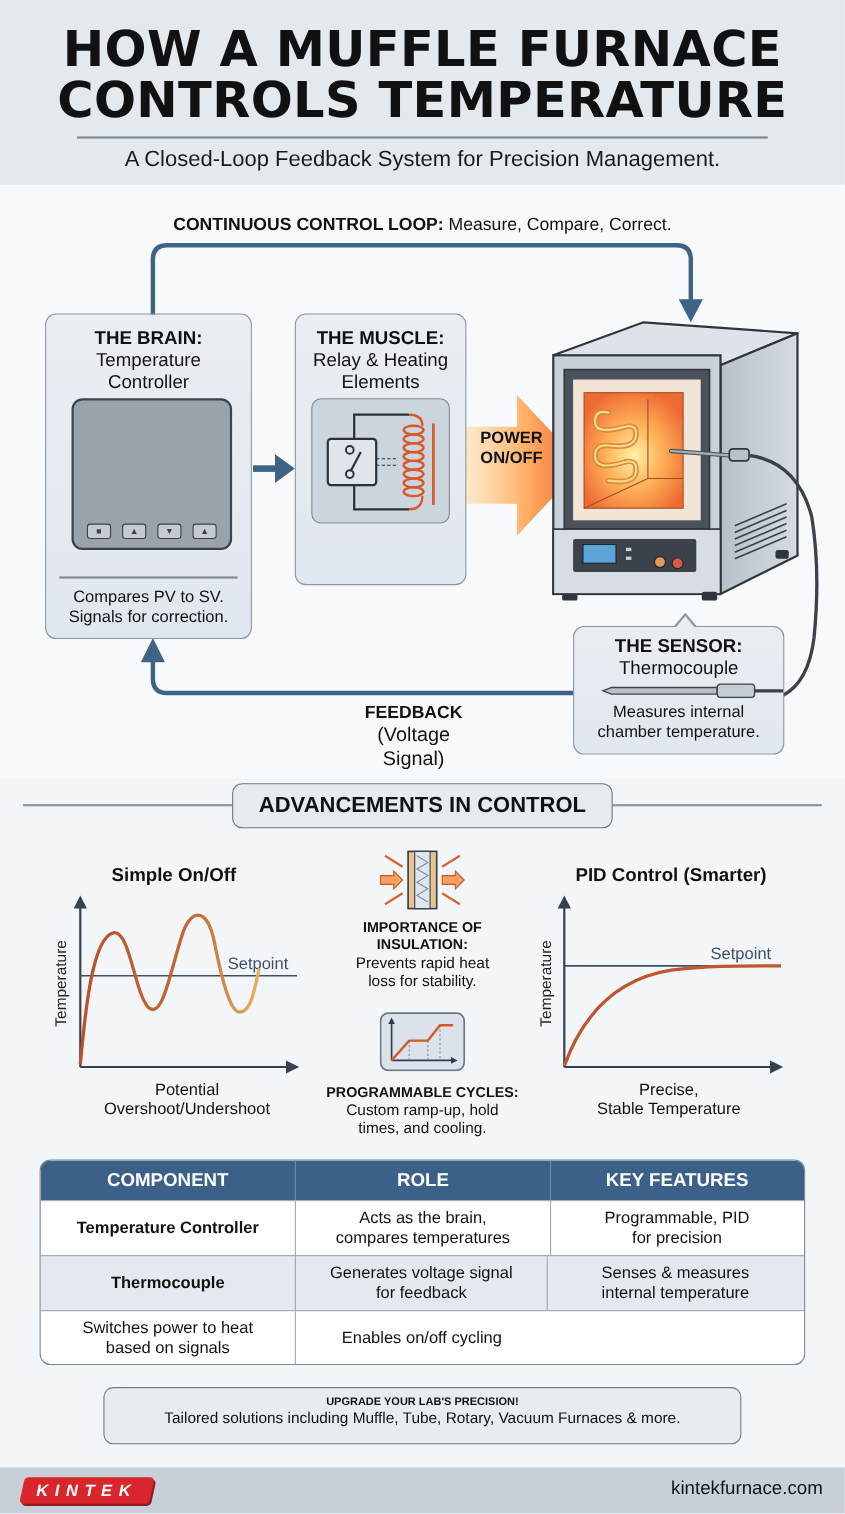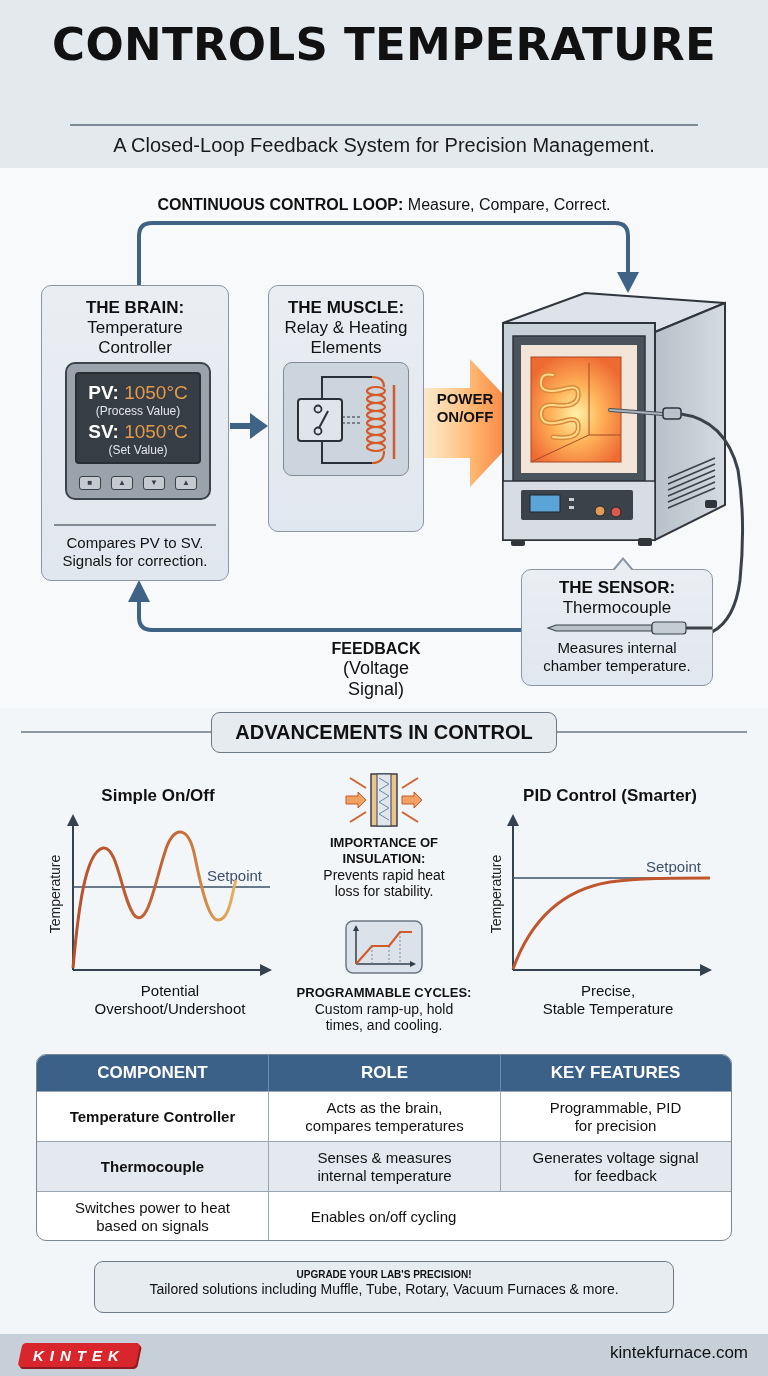--- a/index.html
+++ b/index.html
@@ -65,20 +65,21 @@
   .footer { position: absolute; left: 0; top: 1334px; width: 768px; height: 42px; background: #c7d0d9; }
   .logo { position: absolute; left: 20px; top: 9px; width: 118px; height: 24px; background: #d8262c; transform: skewX(-12deg); border-radius: 4px; box-shadow: 2px 2px 0 #8e1b1f; display: flex; align-items: center; justify-content: center; }
   .logo span { color: #fff; font-weight: 700; font-style: italic; font-size: 15px; letter-spacing: 6px; transform: skewX(12deg); }
   .site { position: absolute; right: 20px; top: 9px; font-size: 17px; color: #111; }
 </style>
 </head>
 <body>
 
 <div class="header">
   <div class="title">
+    <div>HOW A MUFFLE FURNACE</div>
     <div>CONTROLS TEMPERATURE</div>
   </div>
   <div class="title-rule"></div>
   <div class="subtitle">A Closed-Loop Feedback System for Precision Management.</div>
 </div>
 
 <div class="loop-section"></div>
 
 <div class="loop-label">
   <b>CONTINUOUS CONTROL LOOP:</b><span> Measure, Compare, Correct.</span>
@@ -173,32 +174,20 @@
   <div class="card-sub">Temperature</div>
   <div class="card-sub">Controller</div>
   <div style="position:absolute;left:12px;right:12px;top:238px;height:1.5px;background:#7f8b97;"></div>
   <div style="position:absolute;left:0;right:0;top:248px;">
     <div class="card-desc">Compares PV to SV.</div>
     <div class="card-desc">Signals for correction.</div>
   </div>
 </div>
 
 <div class="controller">
-  <div class="controller-screen" style="text-align:center;">
-    <div class="pv-line">
-      <span>PV:</span>
-      <span class="val">1050°C</span>
-    </div>
-    <div class="pv-sub">(Process Value)</div>
-    <div class="pv-line" style="margin-top:3px;">
-      <span>SV:</span>
-      <span class="val">1050°C</span>
-    </div>
-    <div class="pv-sub">(Set Value)</div>
-  </div>
   <div class="btn-row">
     <div class="ctrl-btn">■</div>
     <div class="ctrl-btn">▲</div>
     <div class="ctrl-btn">▼</div>
     <div class="ctrl-btn">▲</div>
   </div>
 </div>
 
 <div class="card" style="left:268px;top:285px;width:156px;height:247px;">
   <div class="card-title">THE MUSCLE:</div>
@@ -356,30 +345,30 @@
       </div>
     <div class="cell c3">
         <div>
           <div>Programmable, PID</div>
           <div>for precision</div>
         </div>
       </div>
   </div>
   <div class="trow tbody-row row-alt">
     <div class="cell c1">Thermocouple</div>
+    <div class="cell c3">
+        <div>
+          <div>Generates voltage signal</div>
+          <div>for feedback</div>
+        </div>
+      </div>
     <div class="cell c2">
         <div>
           <div>Senses &amp; measures</div>
           <div>internal temperature</div>
-        </div>
-      </div>
-    <div class="cell c3">
-        <div>
-          <div>Generates voltage signal</div>
-          <div>for feedback</div>
         </div>
       </div>
   </div>
   <div class="trow tbody-row">
     <div class="cell c2">
         <div>
           <div>Switches power to heat</div>
           <div>based on signals</div>
         </div>
       </div>

